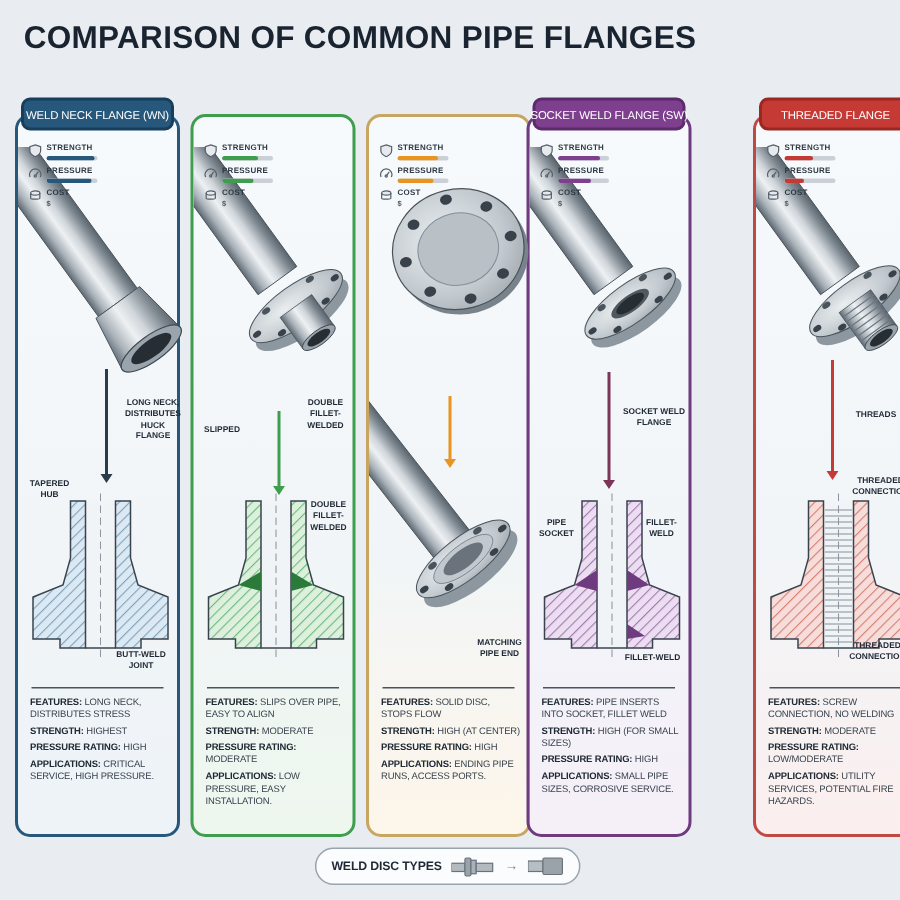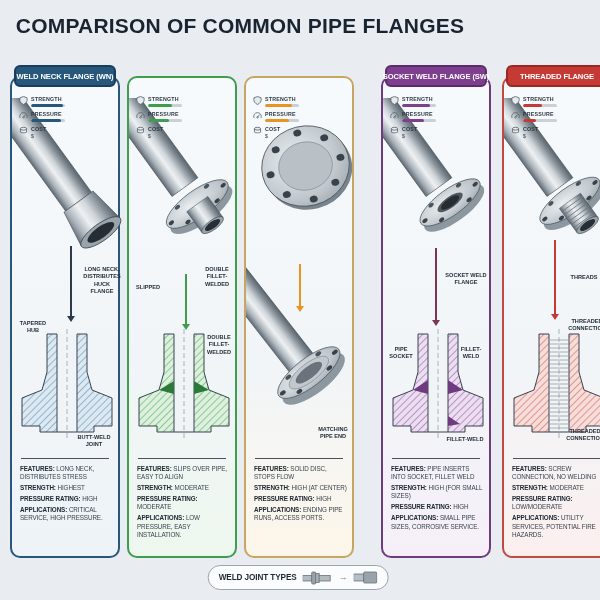--- a/index.html
+++ b/index.html
@@ -16,26 +16,26 @@
   }
   
   .card{
     position:absolute;top:76px;width:110px;height:482px;
     background:linear-gradient(180deg,#f7fafc 0%,#f1f5f8 60%,var(--tint) 100%);
     border:2px solid var(--border);border-radius:10px;box-sizing:border-box;
   }
   .c1{left:10px; --ac:#27587c;--acd:#173e5c;--border:#27587c;--arr:#2b3b4c;--tint:#eef3f7;}
   .c2{left:127px;--ac:#3f9d4e;--acd:#2c7a3a;--border:#3f9d4e;--arr:#3f9d4e;--tint:#eef7ee;}
   .c3{left:244px;--ac:#e8941f;--acd:#b87a10;--border:#c7a662;--arr:#e8941f;--tint:#fdf6ea;}
-  .c4{left:381px;--ac:#7d3f8e;--acd:#5c2b6b;--border:#6e3b7e;--arr:#7a3558;--tint:#f6eff8;}
+  .c4{left:351px;--ac:#7d3f8e;--acd:#5c2b6b;--border:#6e3b7e;--arr:#7a3558;--tint:#f6eff8;}
   .c5{left:478px;margin-left:24px;--ac:#c63a35;--acd:#992722;--border:#c04a43;--arr:#c63a35;--tint:#fbefee;}
   .badge{
     position:absolute;top:-13px;left:2px;right:2px;height:22px;z-index:5;
     background:var(--ac);border:2px solid var(--acd);border-radius:6px;
-    color:#ffffff;font-size:7.6px;font-weight:700;letter-spacing:-0.1px;
+    color:#ffffff;font-size:7.6px;font-weight:400;letter-spacing:-0.1px;
     display:flex;align-items:center;justify-content:center;text-align:right;
     box-sizing:border-box;white-space:nowrap;
   }
   
   .metrics{position:absolute;top:18px;left:7px;width:62px;z-index:3;}
   .mrow{display:flex;gap:3px;margin-bottom:4px;align-items:flex-start;}
   .micon{width:9px;height:9px;flex:0 0 9px;fill:#e6eaee;stroke:#55606a;stroke-width:0.9;}
   .mlabel{display:block;font-size:5.3px;font-weight:700;color:#2e3944;letter-spacing:0.2px;}
   .bar{width:34px;height:3.6px;background:#c9d0d6;border-radius:2px;margin-top:1.5px;overflow:hidden;}
   .fill{height:100%;background:var(--ac);border-radius:2px;}
@@ -532,21 +532,21 @@
   <div class="sep"></div>
   <div class="features">
     <div class="feat"><b>FEATURES:</b> <span>SCREW CONNECTION, NO WELDING</span></div>
     <div class="feat"><b>STRENGTH:</b> <span>MODERATE</span></div>
     <div class="feat"><b>PRESSURE RATING:</b> <span>LOW/MODERATE</span></div>
     <div class="feat"><b>APPLICATIONS:</b> <span>UTILITY SERVICES, POTENTIAL FIRE HAZARDS.</span></div>
   </div>
 </section>
 
 <div class="footer-pill">
-  <span class="footer-label">WELD JOINT TYPES</span>
+  <span class="footer-label">WELD DISC TYPES</span>
   <svg width="30" height="14" viewBox="0 0 30 14">
     <rect x="0" y="4.5" width="9" height="5.5" fill="#b3bac0" stroke="#6a737a" stroke-width="0.8"></rect>
     <rect x="9" y="1" width="4" height="12" rx="1" fill="#9aa3aa" stroke="#6a737a" stroke-width="0.8"></rect>
     <rect x="13" y="2.5" width="3.5" height="9" fill="#aab1b8" stroke="#6a737a" stroke-width="0.8"></rect>
     <rect x="16.5" y="4.5" width="11" height="5.5" fill="#b3bac0" stroke="#6a737a" stroke-width="0.8"></rect>
   </svg>
   <span class="legend-arrow">→</span>
   <svg width="24" height="13" viewBox="0 0 24 13">
     <rect x="0" y="3" width="10" height="7" fill="#b6bdc3" stroke="#6a737a" stroke-width="0.8"></rect>
     <rect x="10" y="1" width="13" height="11" rx="1" fill="#9aa3aa" stroke="#6a737a" stroke-width="0.8"></rect>

